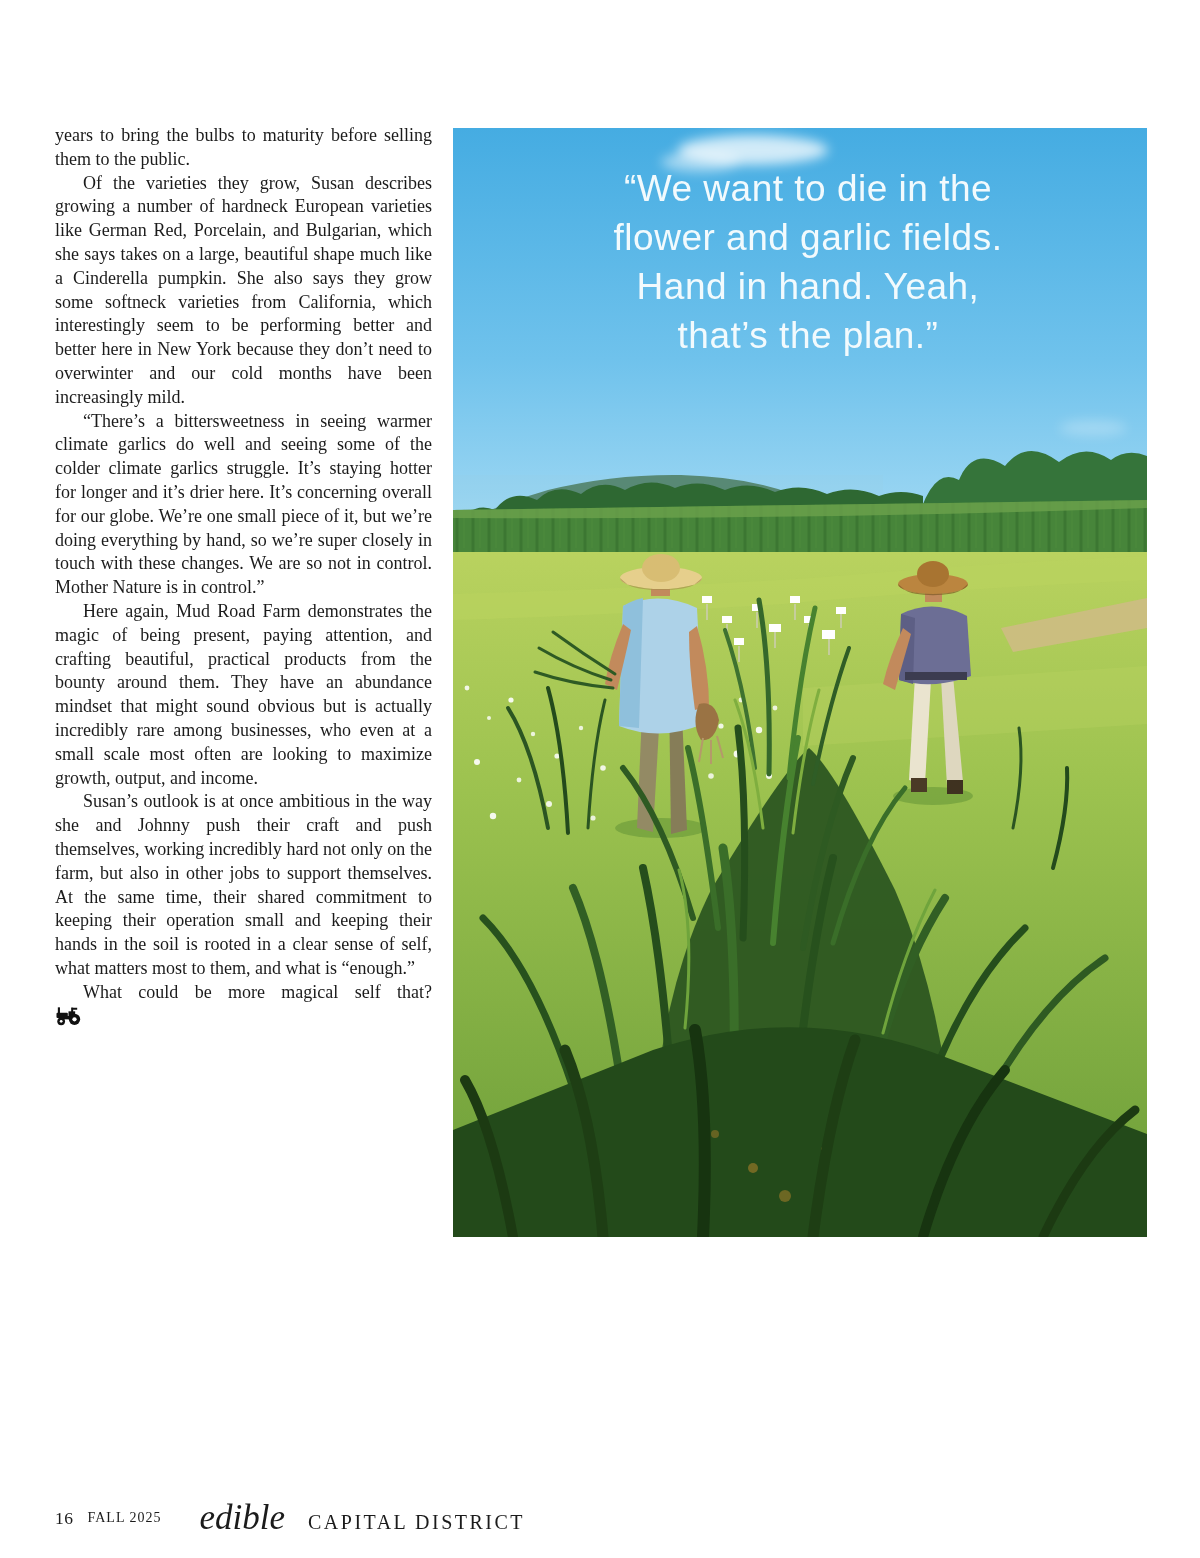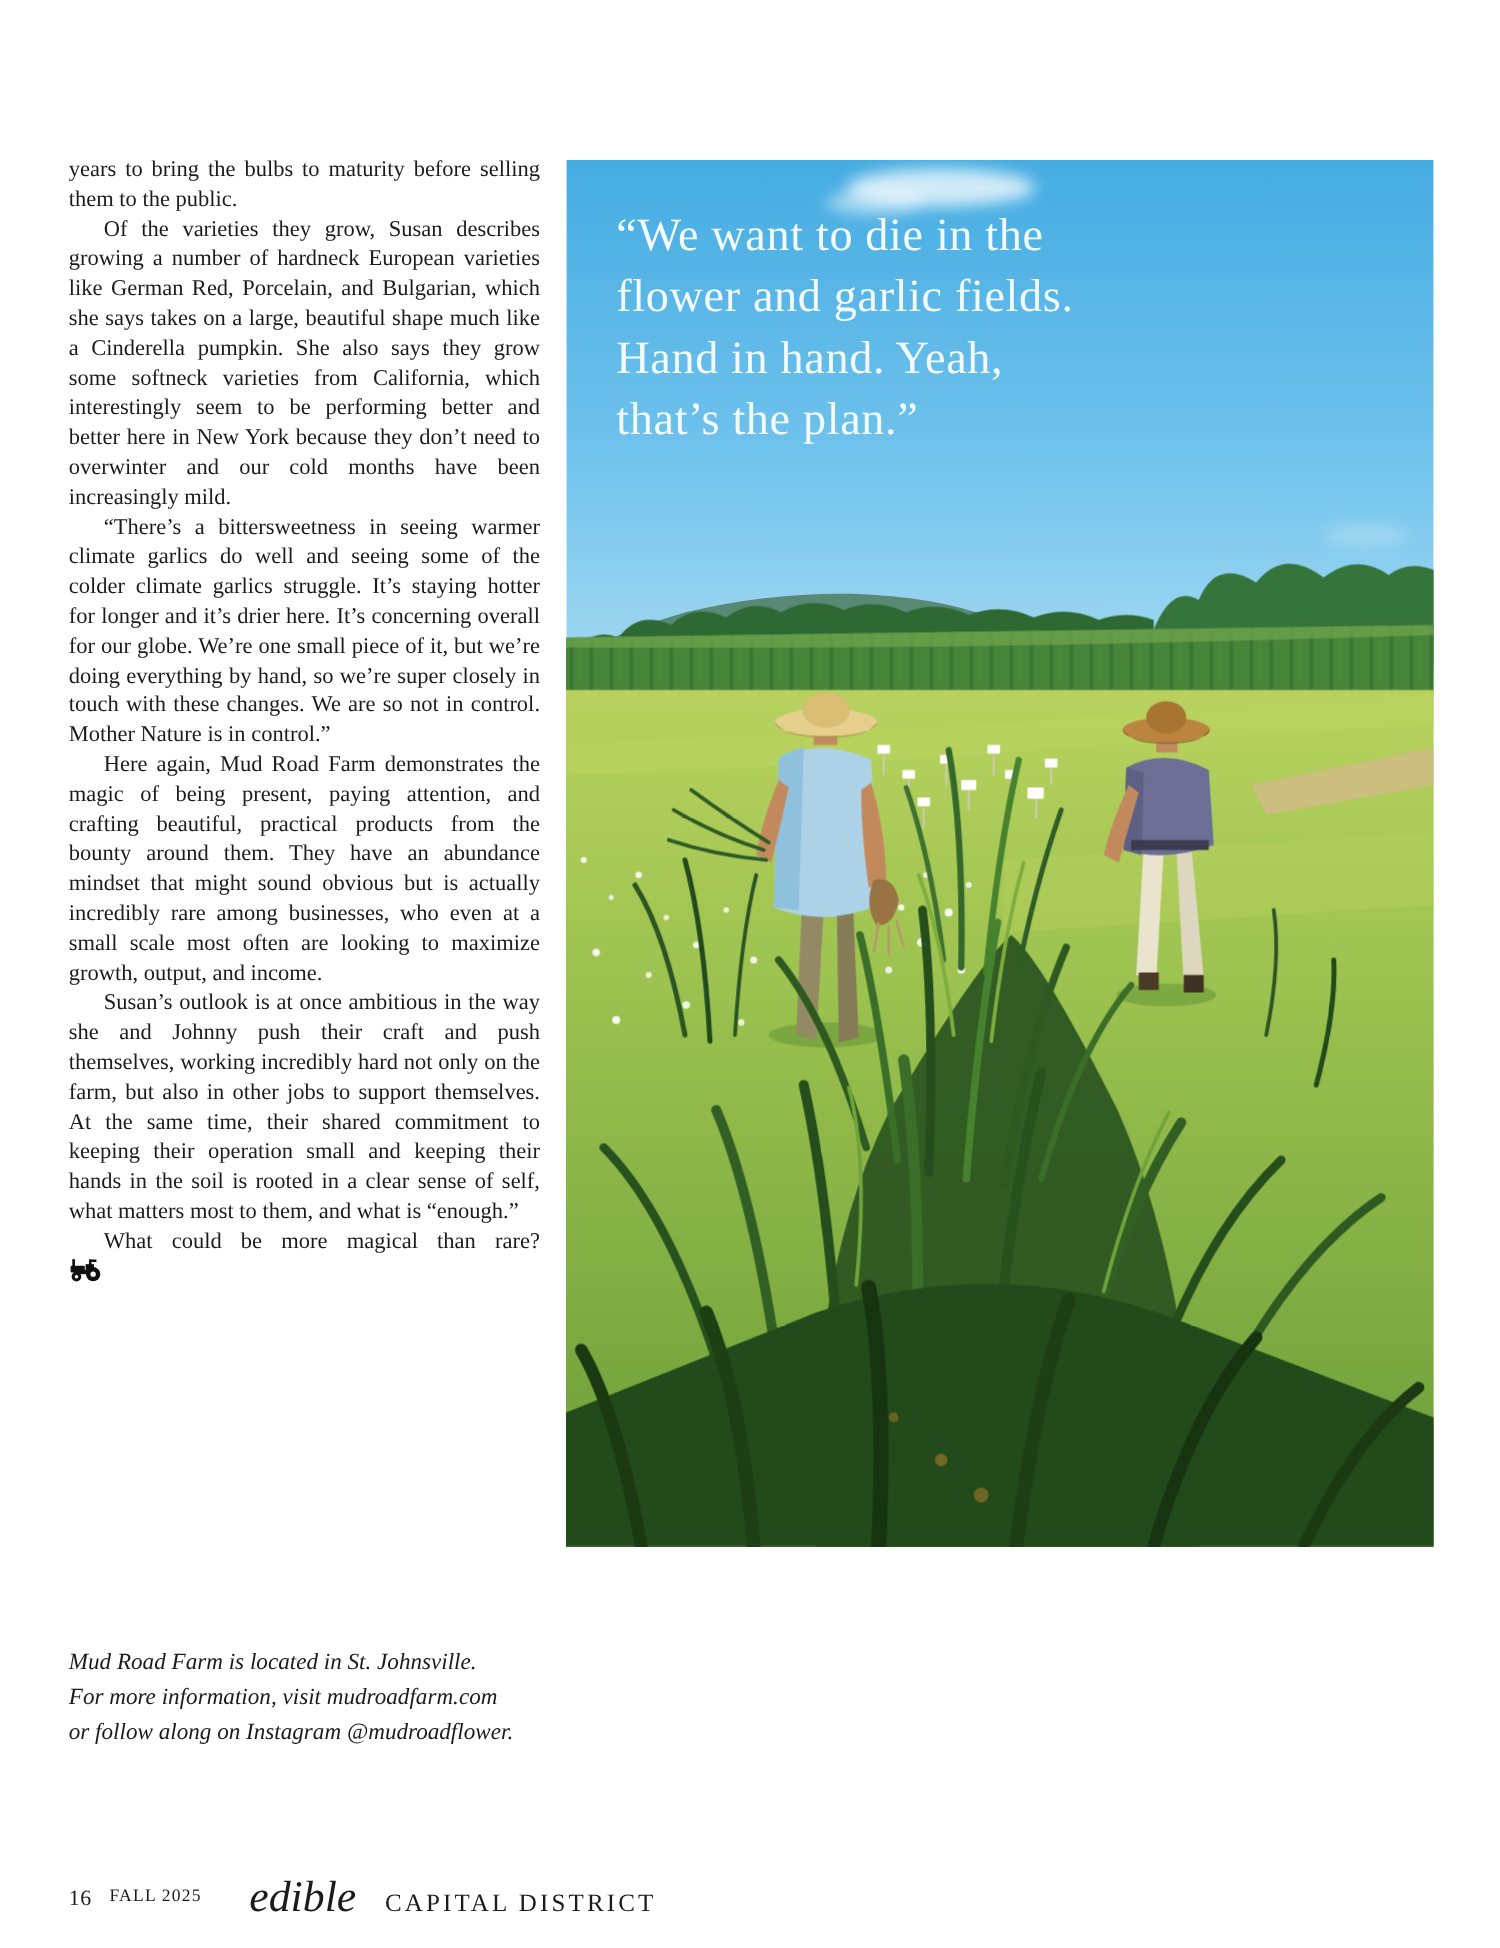--- a/index.html
+++ b/index.html
@@ -19,36 +19,36 @@
   
   .footer{position:absolute;left:55px;top:1498px;display:flex;align-items:center;}
   .footer .pagenum{font-size:17.5px;letter-spacing:.5px;}
   .footer .season{font-size:14px;letter-spacing:1px;margin-left:14px;}
   .footer .brand{margin-left:38px;display:flex;align-items:baseline;}
   .footer .brand-italic{font-family:Liberation Serif, serif;font-style:italic;font-size:35px;}
   .footer .brand-rest{font-size:20px;letter-spacing:2.5px;margin-left:23px;}
   
   .photo{position:absolute;left:453px;top:128px;width:694px;height:1109px;overflow:hidden;}
   .photo svg{display:block;}
-  .pull-quote{position:absolute;top:36px;right:24px;width:630px;text-align:left;
-              font-family:Liberation Serif, serif;font-size:37px;line-height:49px;
+  .pull-quote{position:absolute;top:36px;right:24px;width:630px;text-align:center;
+              font-family:Liberation Sans, sans-serif;font-size:37px;line-height:49px;
               color:#f2fafd;letter-spacing:.5px;white-space:pre-line;}
 </style>
 </head>
 <body>
 
 <div class="page">
 
   <div class="article-col">
     <p>years to bring the bulbs to maturity before selling them to the public.</p>
     <p class="indent">Of the varieties they grow, Susan describes growing a number of hardneck European varieties like German Red, Porcelain, and Bulgarian, which she says takes on a large, beautiful shape much like a Cinderella pumpkin. She also says they grow some softneck varieties from California, which interestingly seem to be performing better and better here in New York because they don’t need to overwinter and our cold months have been increasingly mild.</p>
     <p class="indent">“There’s a bittersweetness in seeing warmer climate garlics do well and seeing some of the colder climate garlics struggle. It’s staying hotter for longer and it’s drier here. It’s concerning overall for our globe. We’re one small piece of it, but we’re doing everything by hand, so we’re super closely in touch with these changes. We are so not in control. Mother Nature is in control.”</p>
     <p class="indent">Here again, Mud Road Farm demonstrates the magic of being present, paying attention, and crafting beautiful, practical products from the bounty around them. They have an abundance mindset that might sound obvious but is actually incredibly rare among businesses, who even at a small scale most often are looking to maximize growth, output, and income.</p>
     <p class="indent">Susan’s outlook is at once ambitious in the way she and Johnny push their craft and push themselves, working incredibly hard not only on the farm, but also in other jobs to support themselves. At the same time, their shared commitment to keeping their operation small and keeping their hands in the soil is rooted in a clear sense of self, what matters most to them, and what is “enough.”</p>
-    <p class="indent force-last">What could be more magical than rare?</p>
+    <p class="indent force-last">What could be more magical self that?</p>
     <div class="endmark-row">
       <svg viewBox="0 0 40 30" aria-hidden="true">
         <g fill="#111111">
           <rect x="4" y="2" width="3.2" height="9"></rect>
           <rect x="2" y="10" width="17" height="8" rx="1.5"></rect>
           <rect x="24" y="2.5" width="3" height="11"></rect>
           <path d="M24,2.5 L33,2.5 L33,5.5 L27,5.5 Z"></path>
           <rect x="20" y="8" width="10" height="8"></rect>
           <rect x="6" y="15" width="24" height="5"></rect>
         </g>
@@ -242,23 +242,20 @@
         </g>
       </g>
     </svg>
 
     <div class="pull-quote">“We want to die in the
 flower and garlic fields.
 Hand in hand. Yeah,
 that’s the plan.”</div>
   </div>
 
-  <div class="contact">Mud Road Farm is located in St. Johnsville.
-For more information, visit mudroadfarm.com
-or follow along on Instagram @mudroadflower.</div>
 
   <div class="footer">
     <span class="pagenum">16</span>
     <span class="season">FALL 2025</span>
     <span class="brand">
       <span class="brand-italic">edible</span>
       <span class="brand-rest">CAPITAL DISTRICT</span>
     </span>
   </div>
 

